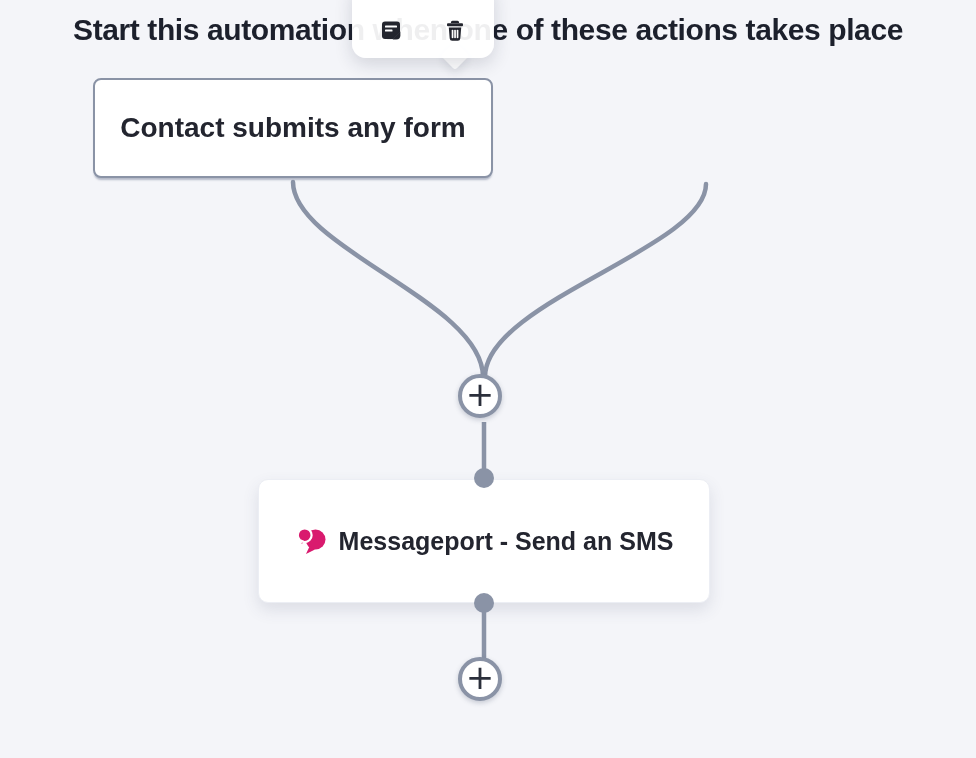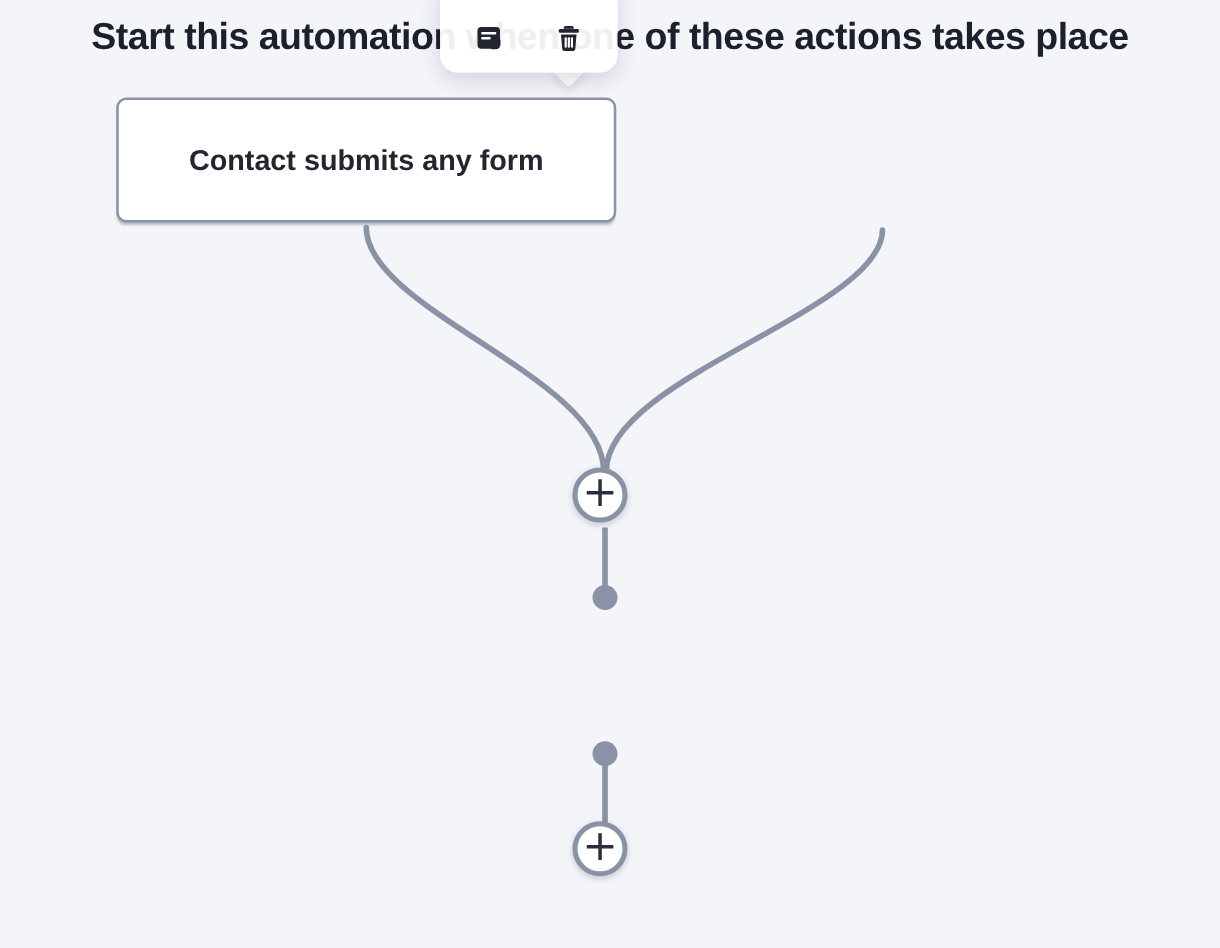--- a/index.html
+++ b/index.html
@@ -15,21 +15,21 @@
     position: absolute; top: 13px; left: 0; width: 100%;
     text-align: center; font-size: 30px; font-weight: 700;
     color: #1c202c; letter-spacing: -0.4px; z-index: 1; white-space: nowrap;
   }
 
   .connector-layer { position: absolute; top: 0; left: 0; z-index: 3; pointer-events: none; }
 
   .trigger-box {
     position: absolute; box-sizing: border-box; z-index: 2;
     display: flex; align-items: center; justify-content: center;
-    font-weight: 700; font-size: 23px; color: #23252f; cursor: pointer;
+    font-weight: 700; font-size: 28px; color: #23252f; cursor: pointer;
   }
   .trigger-existing {
     left: 93px; top: 78px; width: 400px; height: 100px;
     background: #ffffff; border: 2px solid #8a93a6; border-radius: 8px;
     box-shadow: 0 3px 2px -1px rgba(100,110,140,0.45);
   }
   .trigger-add {
     left: 533px; top: 76px; width: 345px; height: 106px;
     background: rgba(255,255,255,0.55); border-radius: 8px;
   }
@@ -118,18 +118,29 @@
 
   <div class="trigger-box trigger-existing">
     <span class="label">Contact submits any form</span>
   </div>
 
 
   <button class="add-btn add-top">
     <span class="plus">+</span>
   </button>
 
+  <div class="action-card">
+    <svg class="action-icon" viewBox="0 0 31 31">
+      <circle cx="20.5" cy="13.5" r="10" fill="#d91a6e"></circle>
+      <path d="M14.5 20.5 L11 28 L20 23.5 Z" fill="#d91a6e"></path>
+      <g stroke="#ffffff" stroke-width="2.2" stroke-linejoin="round">
+        <circle cx="9.7" cy="9.2" r="6.9" fill="#d91a6e"></circle>
+        <path d="M6.2 14.8 L4.6 20.4 L10.4 16.8 Z" fill="#d91a6e"></path>
+      </g>
+    </svg>
+    <span class="action-label">Messageport - Send an SMS</span>
+  </div>
 
   <button class="add-btn add-bottom">
     <span class="plus">+</span>
   </button>
 
 </div>
 
 </body></html>

